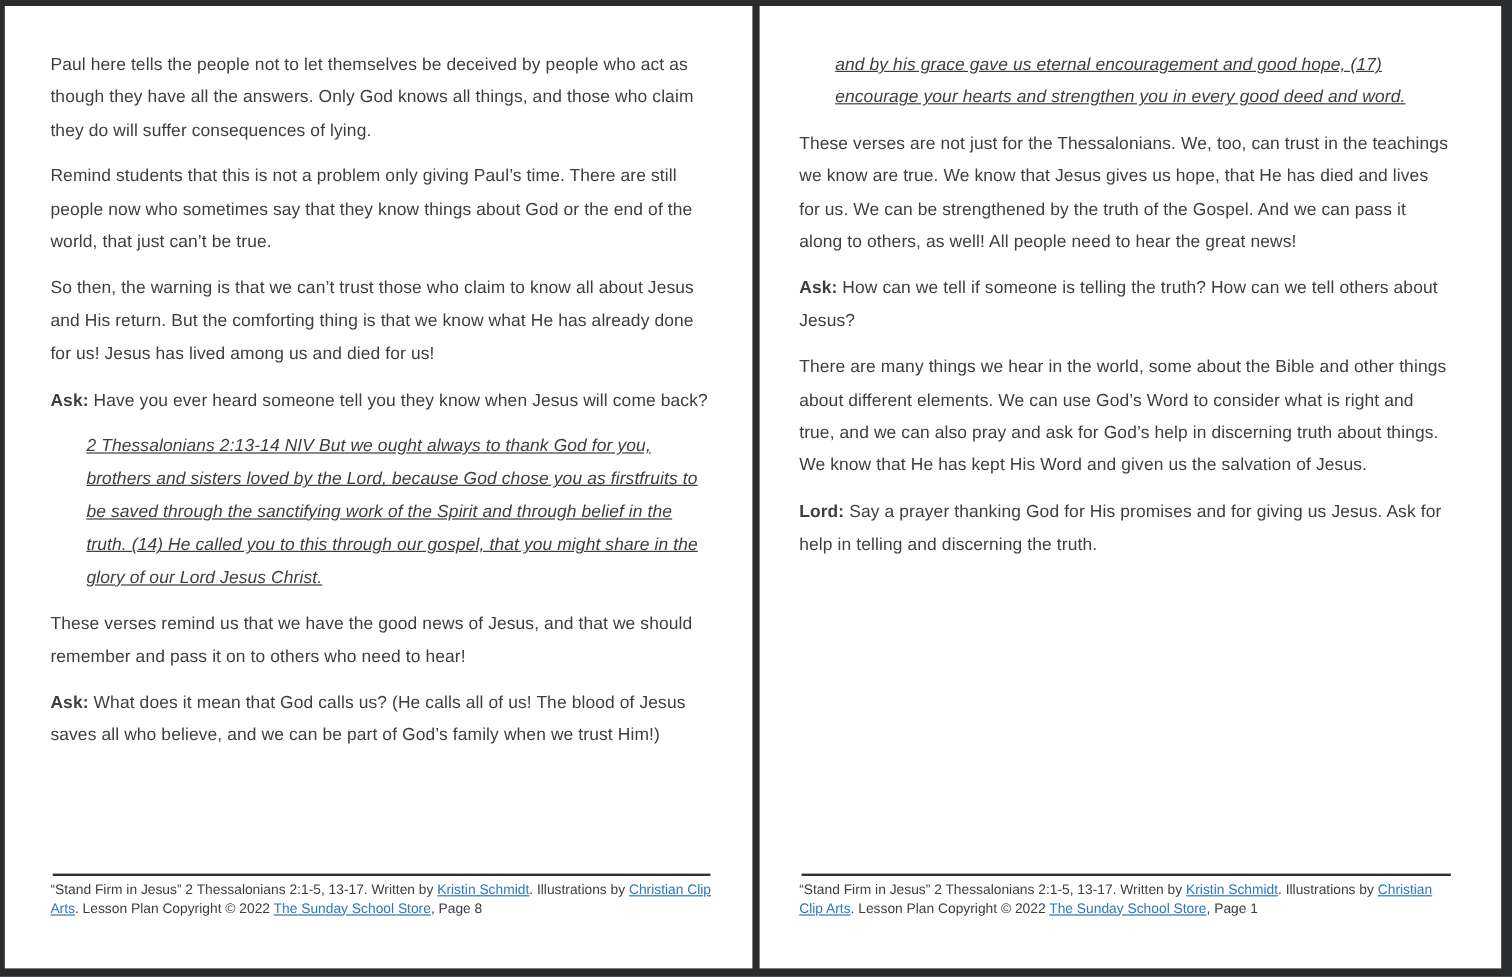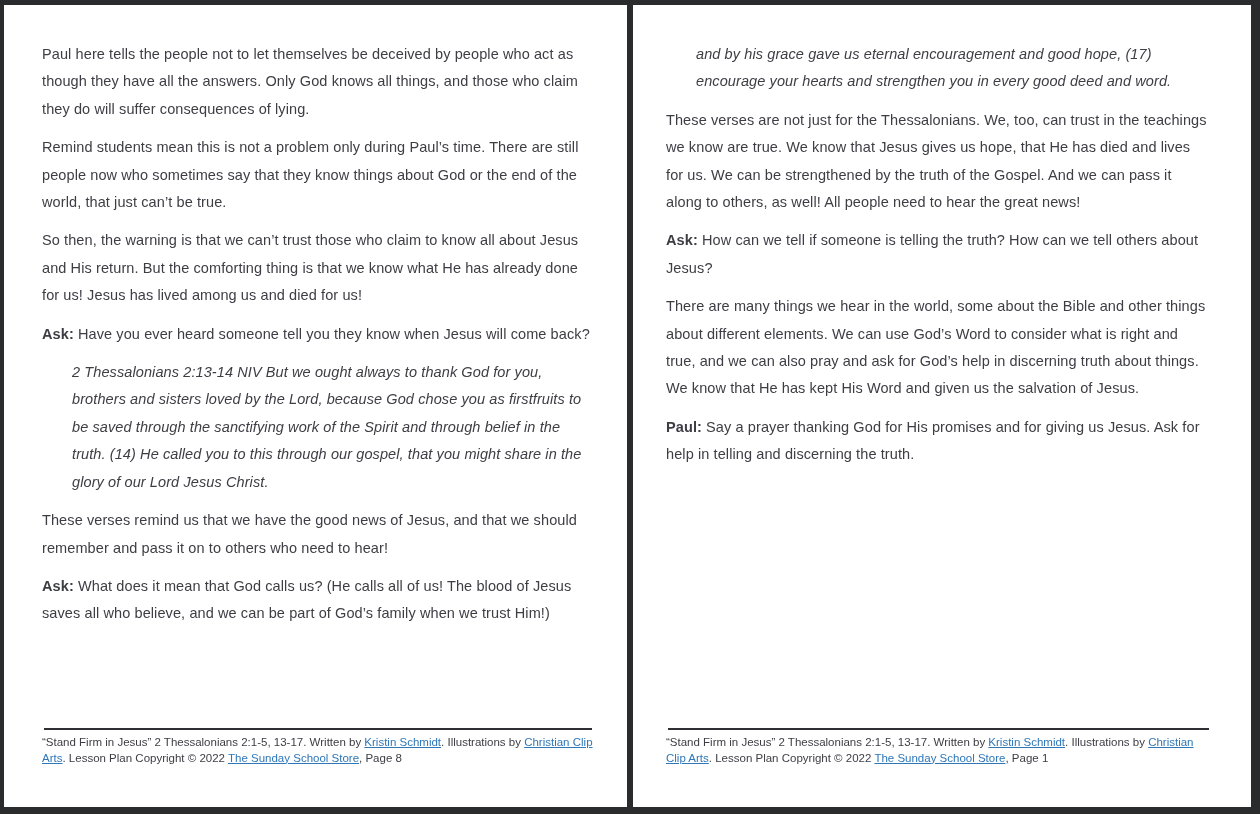--- a/index.html
+++ b/index.html
@@ -31,20 +31,21 @@
     margin: 0 0 11px 0;
     font-size: 14.5px;
     line-height: 27.4px;
     color: #3d3d44;
     letter-spacing: 0.1px;
   }
   .quote {
     font-style: italic;
     padding-left: 30px;
     padding-right: 6px;
+    text-decoration: underline;
   }
   .b { font-weight: bold; }
 
   .footer {
     position: absolute;
     top: 723px;
     height: 50px;
   }
   .footer-left  { left: 38px; right: 33px; }
   .footer-right { left: 33px; right: 40px; }
@@ -66,42 +67,42 @@
   }
 </style>
 </head>
 <body>
 
 <div class="viewport">
 
   <section class="page page-left">
     <div class="content-left">
       <p class="para">Paul here tells the people not to let themselves be deceived by people who act as though they have all the answers. Only God knows all things, and those who claim they do will suffer consequences of lying.</p>
-      <p class="para">Remind students mean this is not a problem only during Paul’s time. There are still people now who sometimes say that they know things about God or the end of the world, that just can’t be true.</p>
+      <p class="para">Remind students that this is not a problem only giving Paul’s time. There are still people now who sometimes say that they know things about God or the end of the world, that just can’t be true.</p>
       <p class="para">So then, the warning is that we can’t trust those who claim to know all about Jesus and His return. But the comforting thing is that we know what He has already done for us! Jesus has lived among us and died for us!</p>
       <p class="para"><span class="b">Ask:</span><span> Have you ever heard someone tell you they know when Jesus will come back?</span></p>
       <p class="para quote">2 Thessalonians 2:13-14 NIV  But we ought always to thank God for you, brothers and sisters loved by the Lord, because God chose you as firstfruits to be saved through the sanctifying work of the Spirit and through belief in the truth.  (14)  He called you to this through our gospel, that you might share in the glory of our Lord Jesus Christ.</p>
       <p class="para">These verses remind us that we have the good news of Jesus, and that we should remember and pass it on to others who need to hear!</p>
       <p class="para"><span class="b">Ask:</span><span> What does it mean that God calls us? (He calls all of us! The blood of Jesus saves all who believe, and we can be part of God’s family when we trust Him!)</span></p>
     </div>
     <div class="footer footer-left">
       <div class="footer-rule"></div>
       <p class="footer-text"><span>“Stand Firm in Jesus” 2 Thessalonians 2:1-5, 13-17.  Written by </span><a class="flink">Kristin Schmidt</a><span>. Illustrations by </span><a class="flink">Christian Clip Arts</a><span>.  Lesson Plan Copyright © 2022 </span><a class="flink">The Sunday School Store</a><span>, Page 8</span></p>
     </div>
   </section>
 
   <div class="divider"></div>
 
   <section class="page page-right">
     <div class="content-right">
       <p class="para quote">and by his grace gave us eternal encouragement and good hope,  (17)  encourage your hearts and strengthen you in every good deed and word.</p>
       <p class="para">These verses are not just for the Thessalonians. We, too, can trust in the teachings we know are true. We know that Jesus gives us hope, that He has died and lives for us. We can be strengthened by the truth of the Gospel. And we can pass it along to others, as well! All people need to hear the great news!</p>
       <p class="para"><span class="b">Ask:</span><span> How can we tell if someone is telling the truth? How can we tell others about Jesus?</span></p>
       <p class="para">There are many things we hear in the world, some about the Bible and other things about different elements. We can use God’s Word to consider what is right and true, and we can also pray and ask for God’s help in discerning truth about things. We know that He has kept His Word and given us the salvation of Jesus.</p>
-      <p class="para"><span class="b">Paul:</span><span> Say a prayer thanking God for His promises and for giving us Jesus. Ask for help in telling and discerning the truth.</span></p>
+      <p class="para"><span class="b">Lord:</span><span> Say a prayer thanking God for His promises and for giving us Jesus. Ask for help in telling and discerning the truth.</span></p>
     </div>
     <div class="footer footer-right">
       <div class="footer-rule"></div>
       <p class="footer-text"><span>“Stand Firm in Jesus” 2 Thessalonians 2:1-5, 13-17.  Written by </span><a class="flink">Kristin Schmidt</a><span>. Illustrations by </span><a class="flink">Christian Clip Arts</a><span>.  Lesson Plan Copyright © 2022 </span><a class="flink">The Sunday School Store</a><span>, Page 1</span></p>
     </div>
   </section>
 
 </div>
 
 </body></html>

